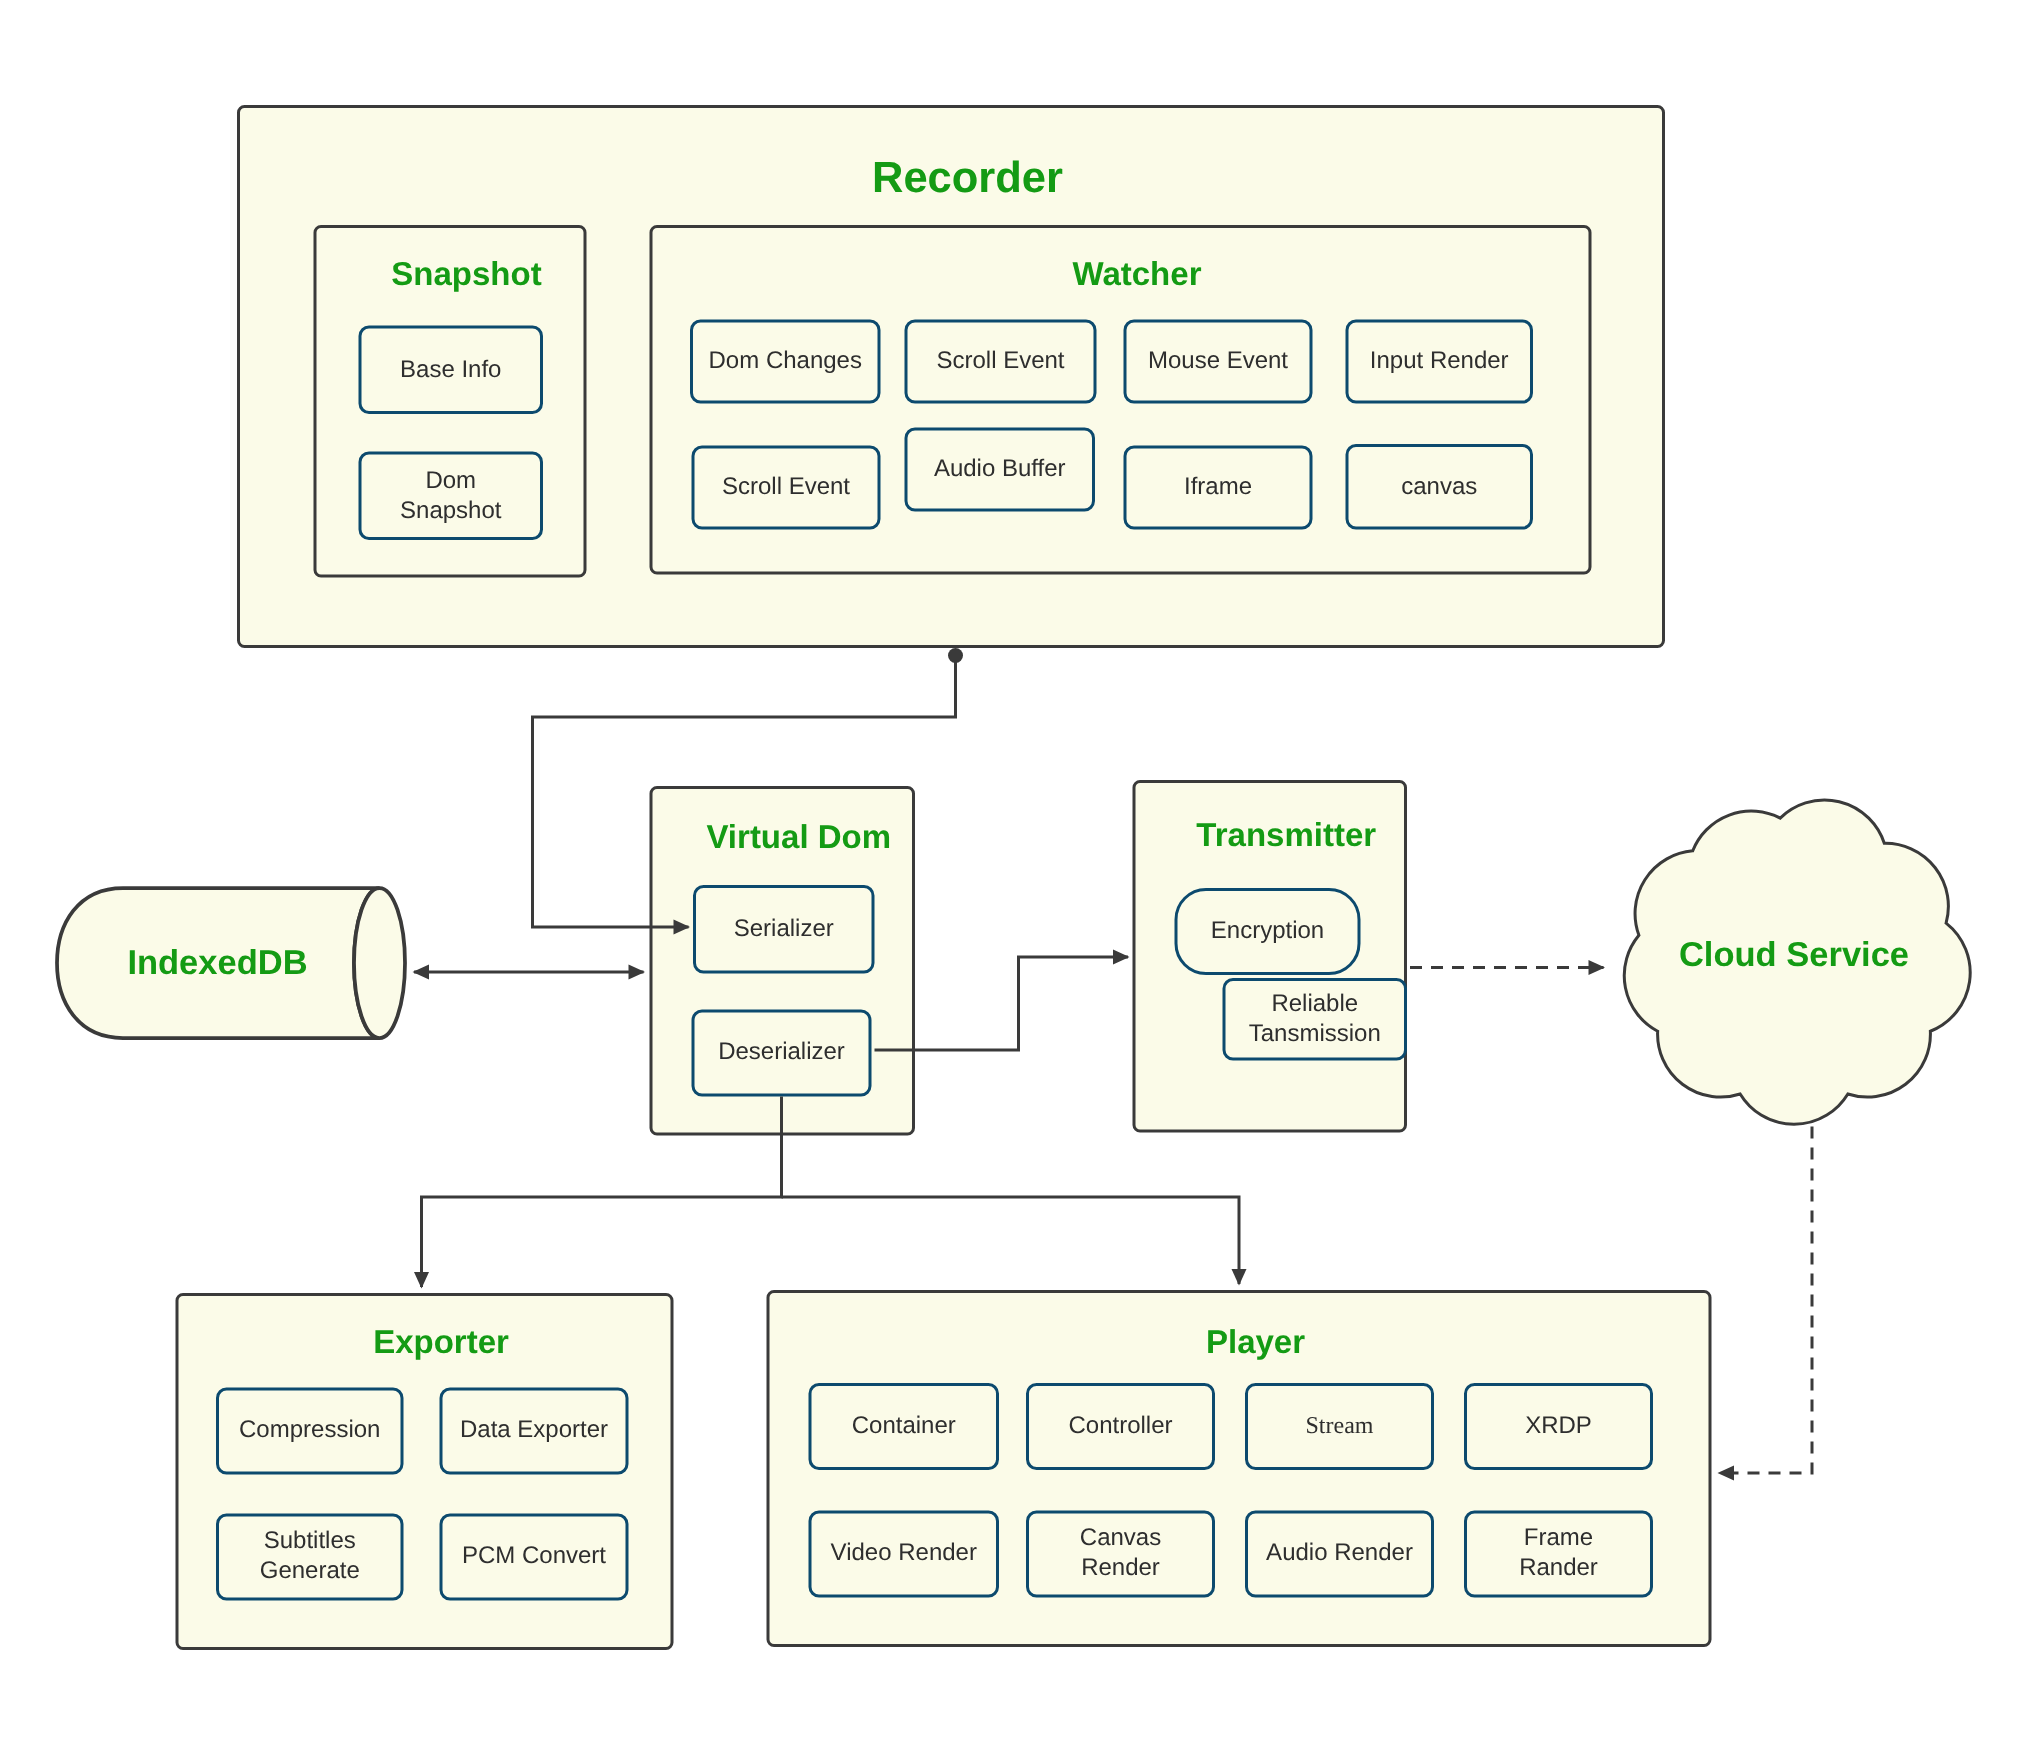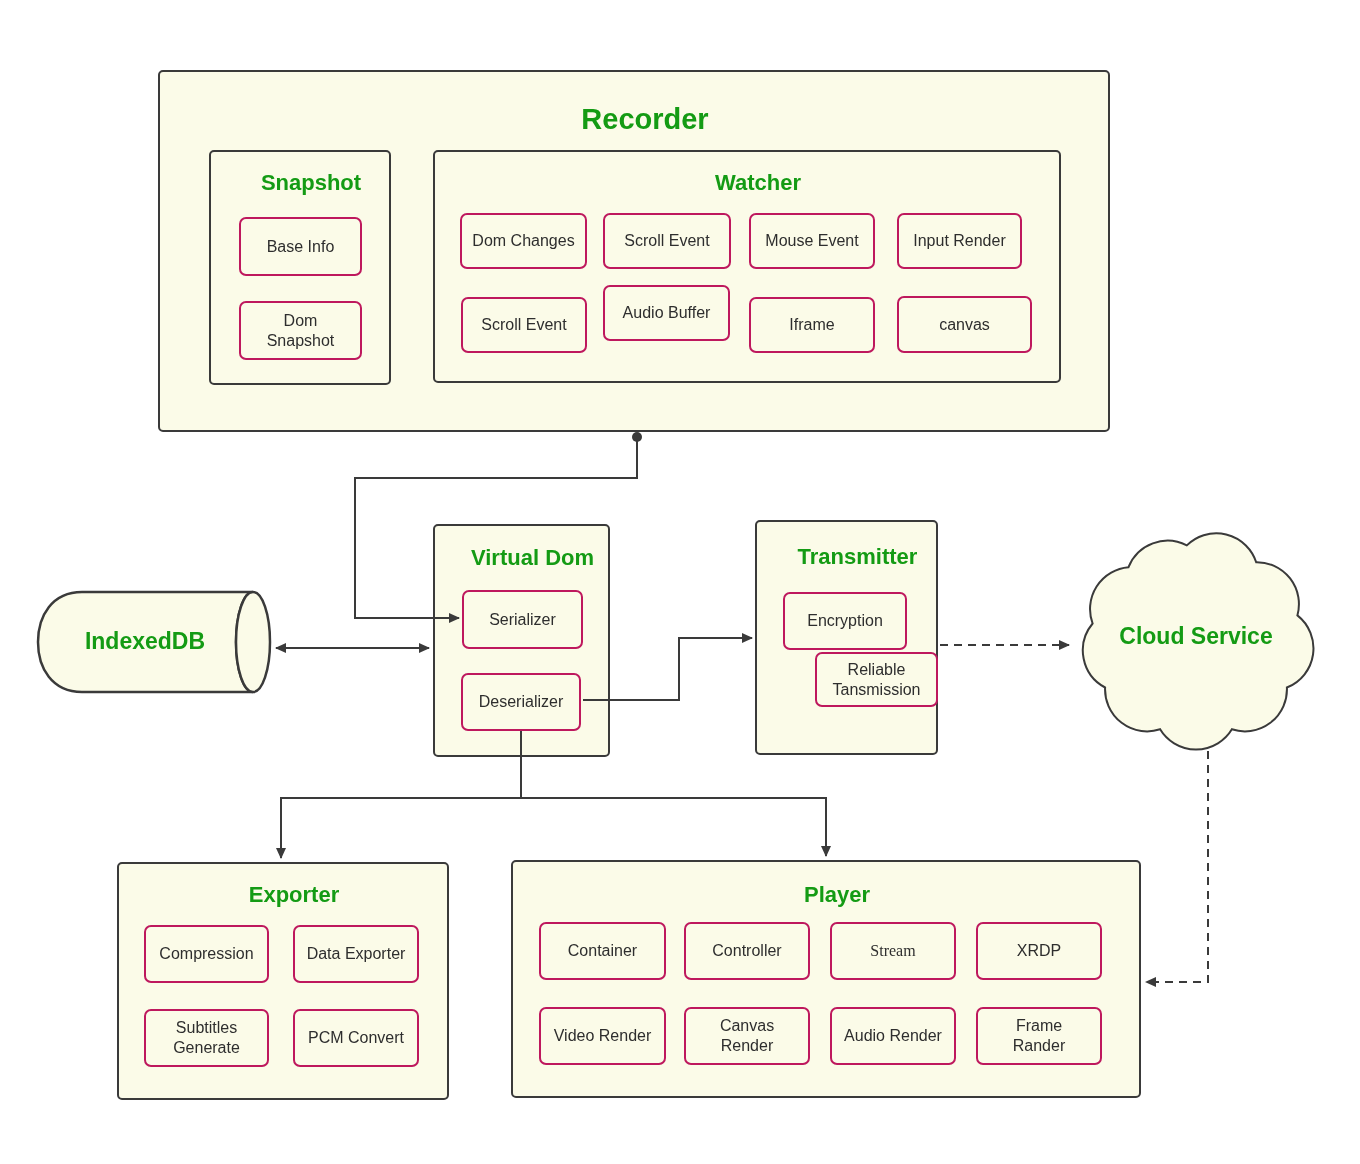--- a/index.html
+++ b/index.html
@@ -22,21 +22,21 @@
   }
   .panel-title{
     position:absolute;left:0;right:0;
     text-align:center;font-weight:bold;color:#149B14;
     line-height:26px;font-size:22px;padding-left:22px;
   }
   .t-main{font-size:29px;line-height:34px;}
   .node{
     position:absolute;z-index:2;
     background:#FBFBE8;
-    border:2px solid #be185d;
+    border:2px solid #0c4a6e;
     border-radius:7px;
     box-sizing:border-box;
     display:flex;align-items:center;justify-content:center;
     text-align:center;
     font-size:16px;line-height:20px;color:#2e2e2e;
     padding:2px 10px;
   }
   .shape-label{
     position:absolute;z-index:2;
     text-align:center;font-weight:bold;color:#149B14;
@@ -78,32 +78,32 @@
   <div class="node" style="left:239px;top:217px;width:123px;height:59px;">Base Info</div>
   <div class="node" style="left:239px;top:301px;width:123px;height:59px;">Dom Snapshot</div>
 
   <div class="node" style="left:460px;top:213px;width:127px;height:56px;">Dom Changes</div>
   <div class="node" style="left:603px;top:213px;width:128px;height:56px;">Scroll Event</div>
   <div class="node" style="left:749px;top:213px;width:126px;height:56px;">Mouse Event</div>
   <div class="node" style="left:897px;top:213px;width:125px;height:56px;">Input Render</div>
   <div class="node" style="left:461px;top:297px;width:126px;height:56px;">Scroll Event</div>
   <div class="node" style="left:603px;top:285px;width:127px;height:56px;">Audio Buffer</div>
   <div class="node" style="left:749px;top:297px;width:126px;height:56px;">Iframe</div>
-  <div class="node" style="left:897px;top:296px;width:135px;height:57px;">canvas</div>
+  <div class="node" style="left:897px;top:296px;width:125px;height:57px;">canvas</div>
 
   <div class="panel" style="left:433px;top:524px;width:177px;height:233px;">
     <div class="panel-title" style="top:19px;">Virtual Dom</div>
   </div>
   <div class="node" style="left:462px;top:590px;width:121px;height:59px;">Serializer</div>
   <div class="node" style="left:461px;top:673px;width:120px;height:58px;">Deserializer</div>
 
   <div class="panel" style="left:755px;top:520px;width:183px;height:235px;">
     <div class="panel-title" style="top:22px;">Transmitter</div>
   </div>
-  <div class="node" style="left:783px;top:592px;width:124px;height:58px;">Encryption</div>
+  <div class="node" style="left:783px;top:592px;width:124px;height:58px;border-radius:21px;">Encryption</div>
   <div class="node" style="left:784px;top:652px;width:123px;height:55px;margin-left:31px;">Reliable Tansmission</div>
 
   <div class="shape-label" style="left:40px;top:628px;width:210px;">IndexedDB</div>
   <div class="shape-label" style="left:1076px;top:623px;width:240px;">Cloud Service</div>
 
   <div class="panel" style="left:117px;top:862px;width:332px;height:238px;">
     <div class="panel-title" style="top:18px;">Exporter</div>
   </div>
   <div class="node" style="left:144px;top:925px;width:125px;height:58px;">Compression</div>
   <div class="node" style="left:293px;top:925px;width:126px;height:58px;">Data Exporter</div>

